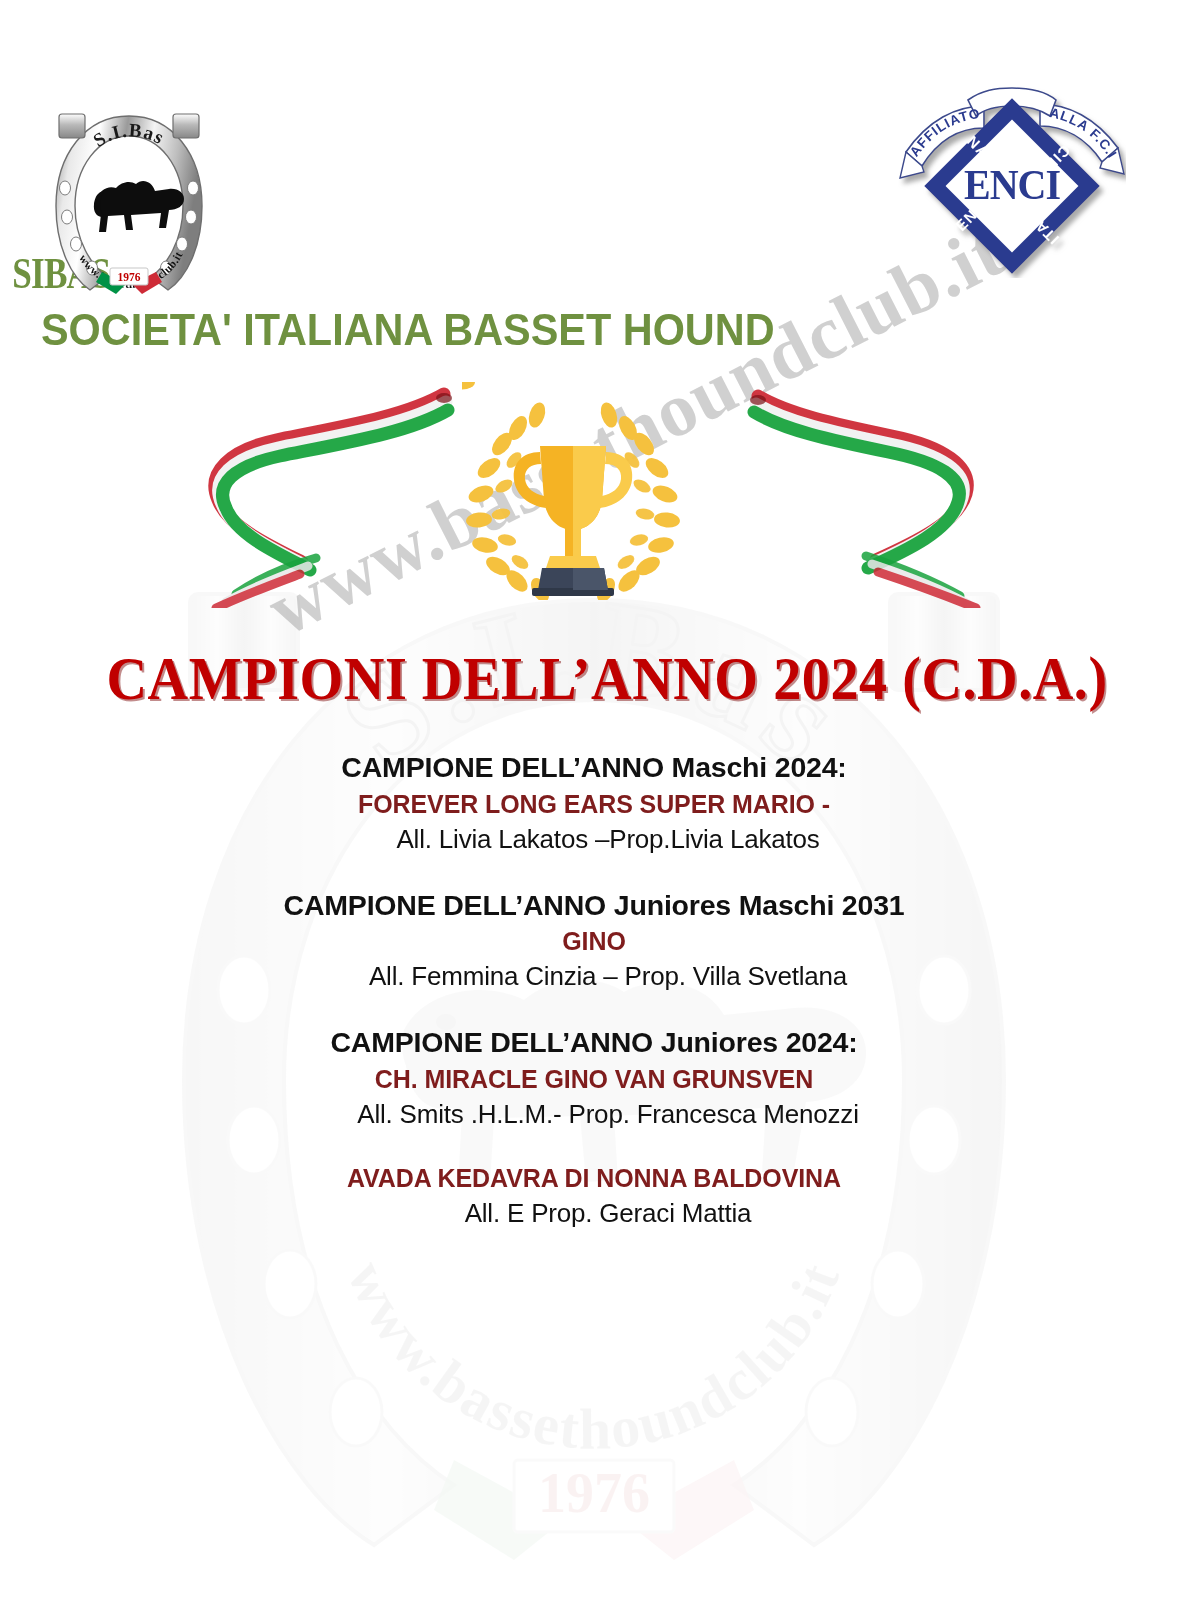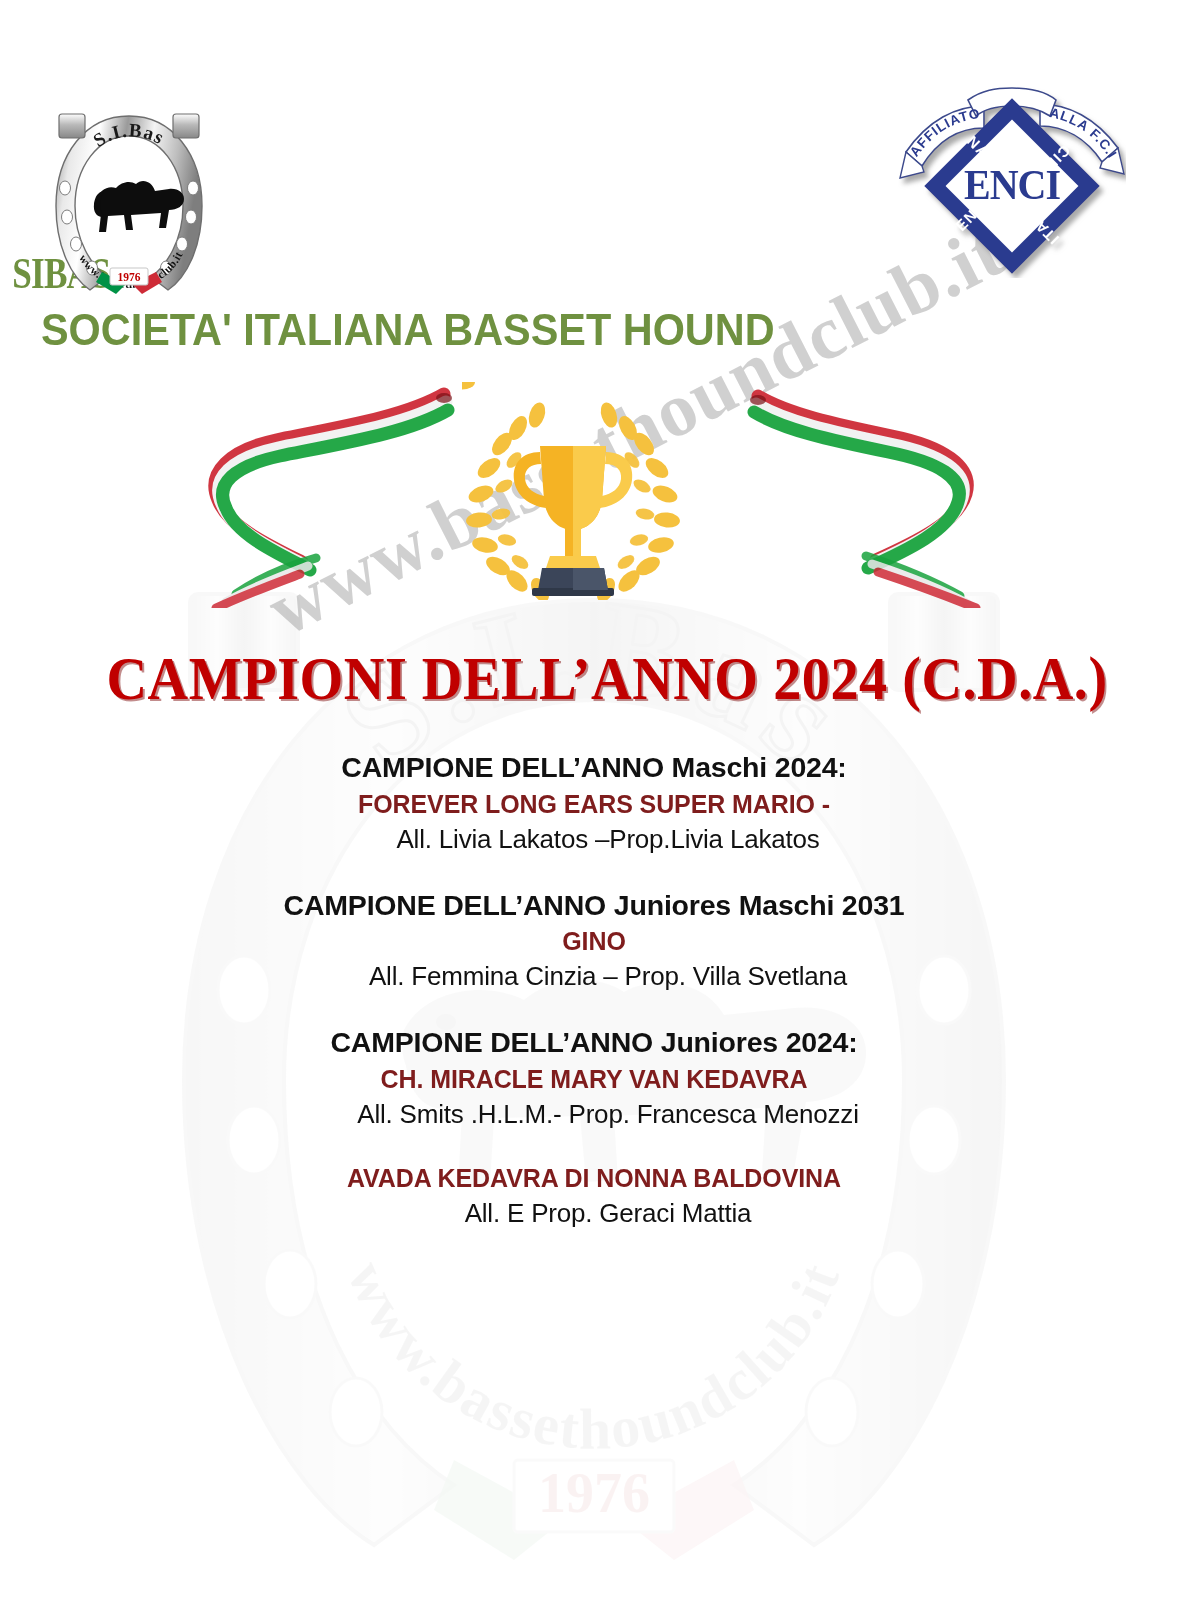--- a/index.html
+++ b/index.html
@@ -458,21 +458,21 @@
 
     <div class="entry">
       <div class="entry-heading">CAMPIONE DELL’ANNO Juniores Maschi 2031</div>
       <div class="entry-dog">GINO</div>
       <div class="entry-owner">All. Femmina Cinzia – Prop. Villa Svetlana</div>
     </div>
 
 
     <div class="entry">
       <div class="entry-heading">CAMPIONE DELL’ANNO  Juniores 2024:</div>
-      <div class="entry-dog">CH. MIRACLE MARY VAN KEDAVRA</div>
+      <div class="entry-dog">CH. MIRACLE GINO VAN GRUNSVEN</div>
       <div class="entry-owner">All. Smits .H.L.M.- Prop. Francesca Menozzi</div>
     </div>
 
     <div class="entry">
       <div class="entry-dog">AVADA KEDAVRA DI NONNA BALDOVINA</div>
       <div class="entry-owner">All. E Prop. Geraci Mattia</div>
     </div>
 
   </div>
 

